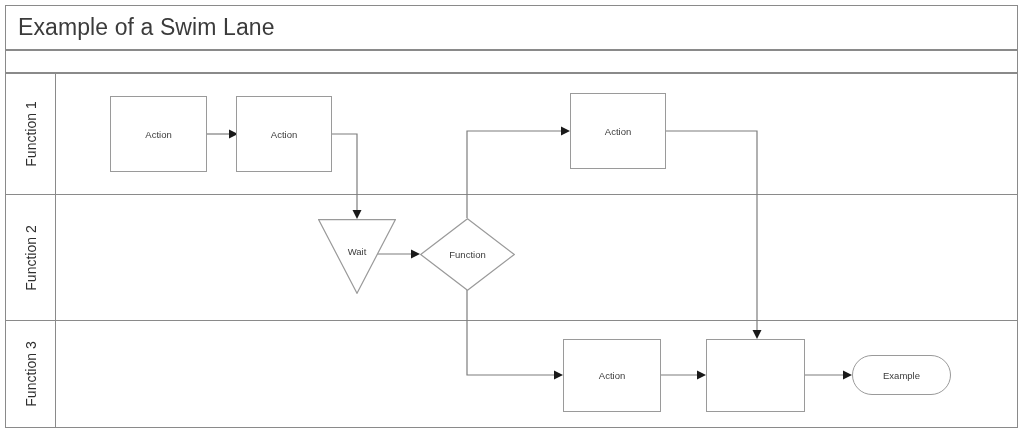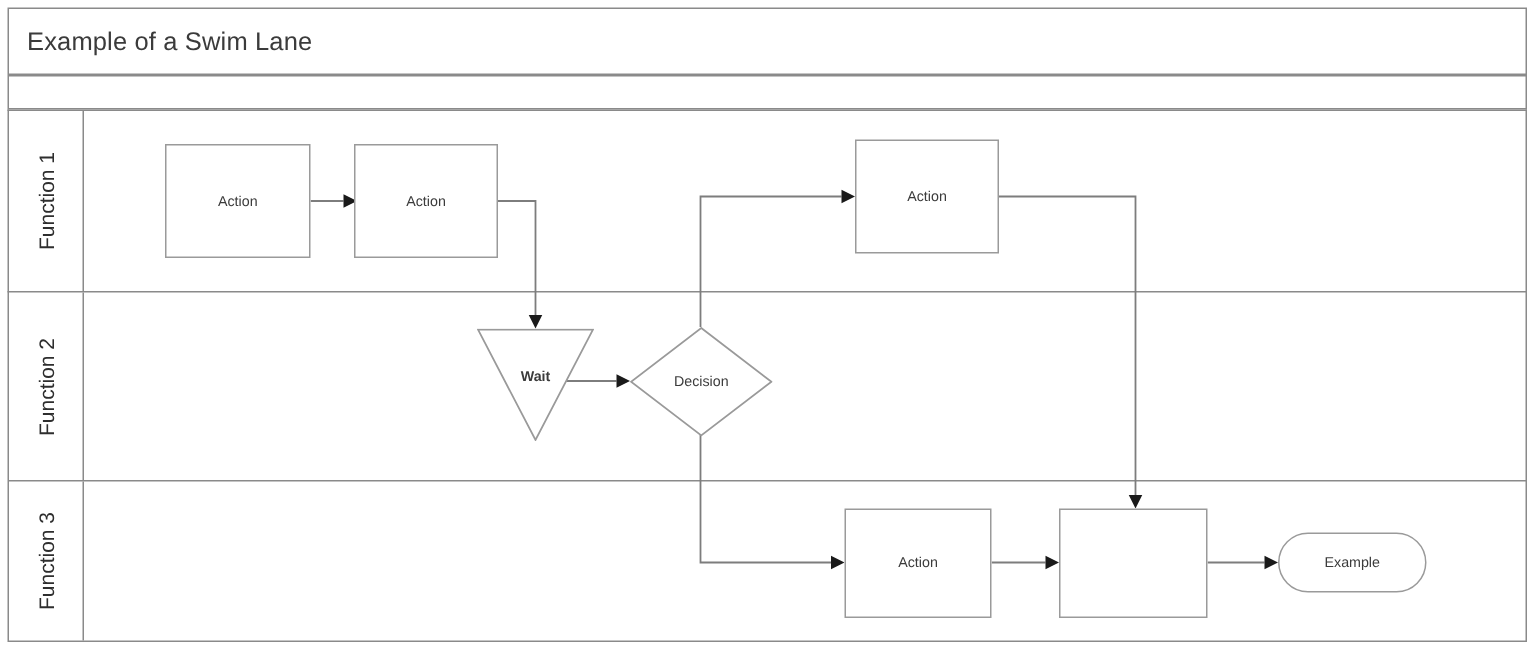--- a/index.html
+++ b/index.html
@@ -32,21 +32,21 @@
   .title-band {
     left: 5px;
     top: 5px;
     width: 1013px;
     height: 45px;
     display: flex;
     align-items: center;
   }
   .title-text {
     padding-left: 12px;
-    font-size: 17px;
+    font-size: 23px;
     color: #3b3b3b;
     letter-spacing: 0.1px;
     white-space: nowrap;
   }
 
   .spacer-band {
     left: 5px;
     top: 50px;
     width: 1013px;
     height: 23px;
@@ -108,21 +108,21 @@
   }
   .shape.poly svg {
     position: absolute;
     left: 0;
     top: 0;
   }
   .shape.poly .poly-label {
     position: relative;
     z-index: 2;
   }
-  .tri-label { margin-top: -10px; font-weight: bold; }
+  .tri-label { margin-top: -10px; }
 
   
   .conn {
     position: absolute;
     left: 0;
     top: 0;
     width: 1024px;
     height: 437px;
     z-index: 2;
     pointer-events: none;
@@ -206,21 +206,21 @@
     <svg width="78" height="75" viewBox="0 0 78 75">
       <polygon points="0.7,0.7 77.3,0.7 39,74.3" fill="#ffffff" stroke="#9a9a9a" stroke-width="1.2"></polygon>
     </svg>
     <span class="poly-label tri-label">Wait</span>
   </div>
 
   <div class="shape poly" style="left:420px; top:218px; width:95px; height:73px;">
     <svg width="95" height="73" viewBox="0 0 95 73">
       <polygon points="47.5,0.7 94.3,36.5 47.5,72.3 0.7,36.5" fill="#ffffff" stroke="#9a9a9a" stroke-width="1.2"></polygon>
     </svg>
-    <span class="poly-label">Decision</span>
+    <span class="poly-label">Function</span>
   </div>
 
   <div class="shape rect" style="left:563px; top:339px; width:98px; height:73px;">
     <span>Action</span>
   </div>
 
   <div class="shape rect" style="left:706px; top:339px; width:99px; height:73px;">
     <span></span>
   </div>
 

